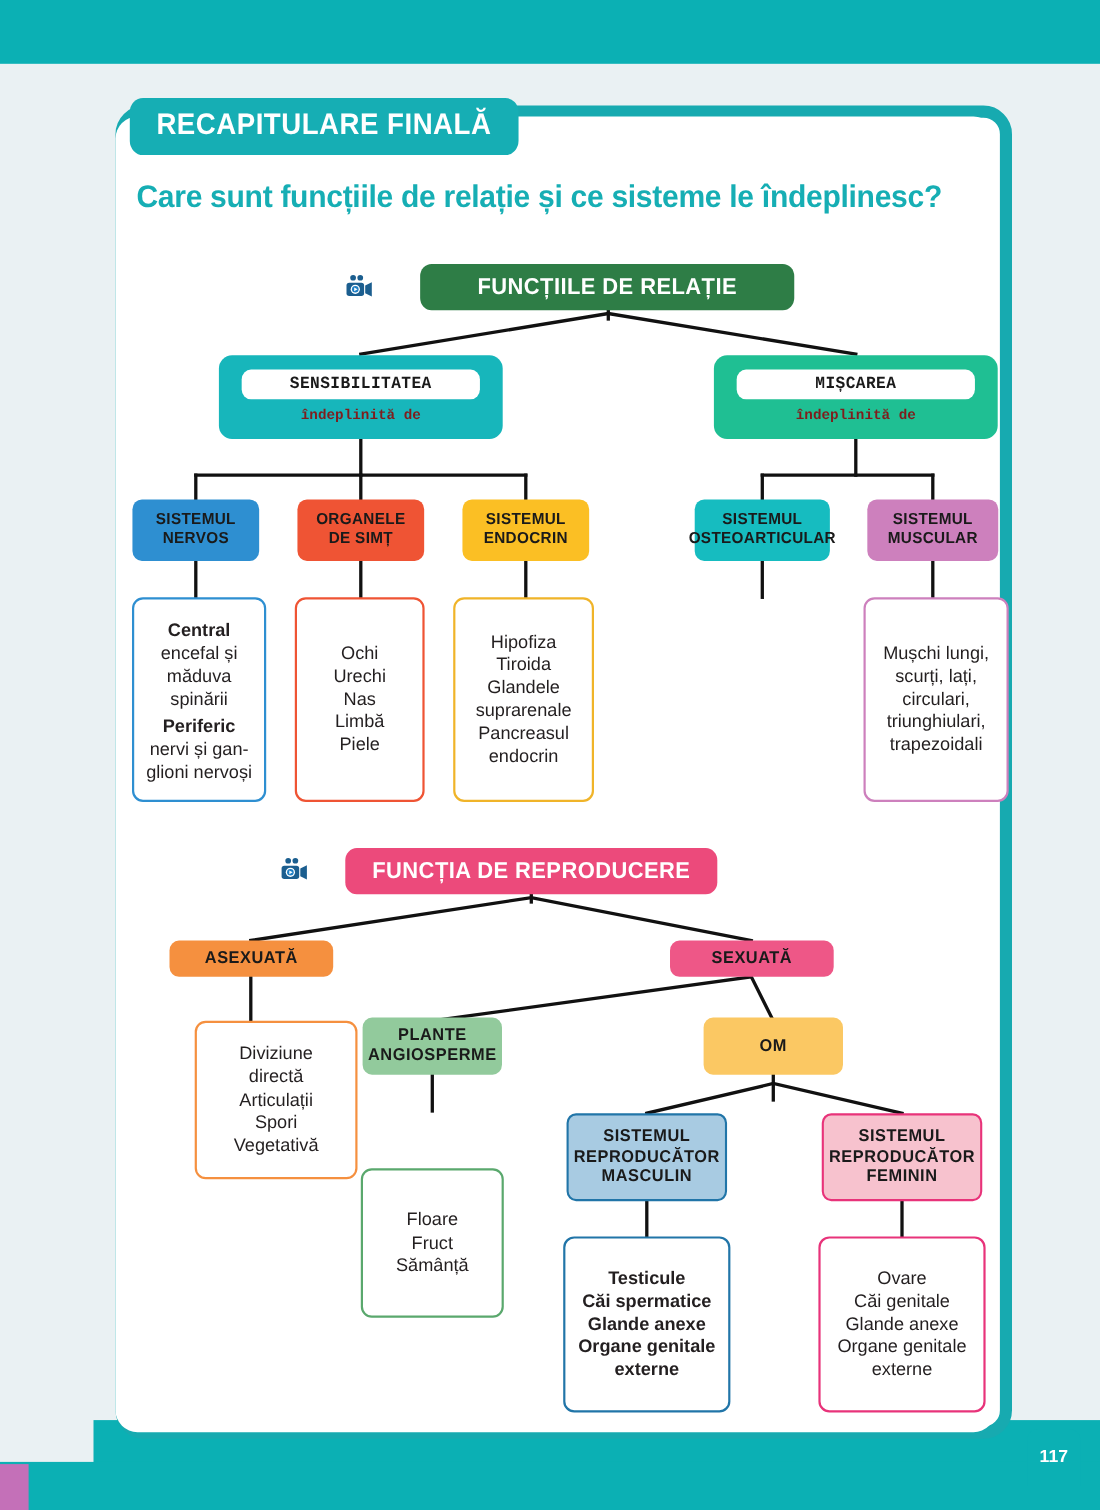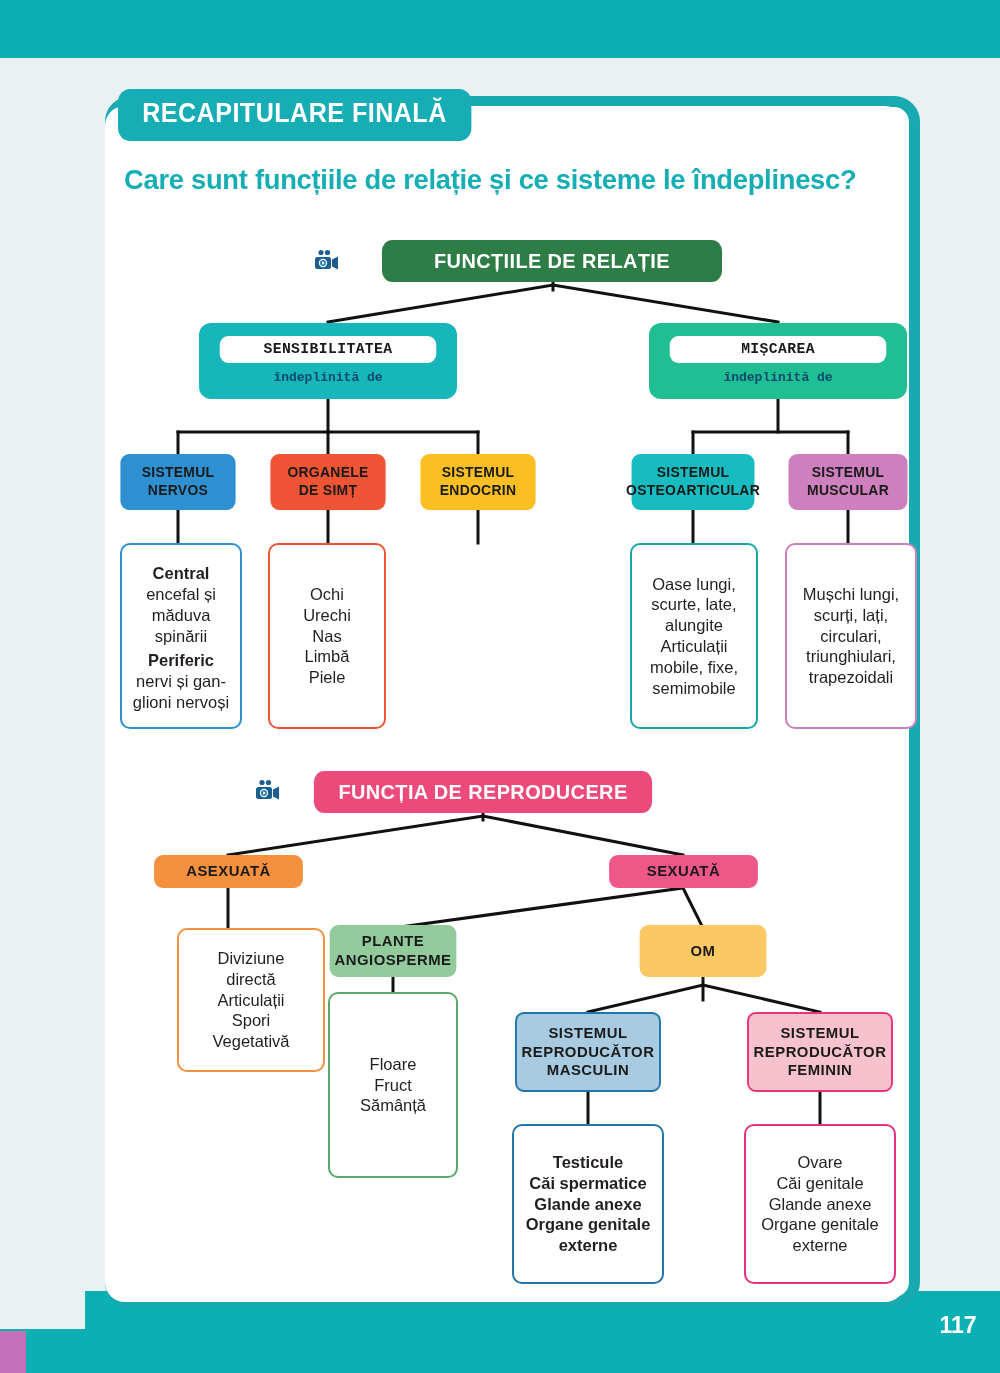--- a/index.html
+++ b/index.html
@@ -58,21 +58,21 @@
     transform: scaleX(0.93);
     transform-origin: left center;
     z-index: 6;
   }
   .page-num {
     position: absolute; right: 18px; bottom: 22px;
     width: 48px; height: 52px;
     background: #0bb0b4;
     border-radius: 10px 10px 0 0;
     color: #ffffff;
-    font-size: 23px; font-weight: bold;
+    font-size: 16px; font-weight: bold;
     display: flex; align-items: center; justify-content: center;
     z-index: 8;
   }
   .title {
     position: absolute; left: 124px; top: 163px;
     width: 790px;
     color: #16aeb4;
     font-size: 28.5px;
     font-weight: bold;
     letter-spacing: -0.3px;
@@ -107,21 +107,21 @@
     border-radius: 9px;
     width: calc(100% - 16px);
     padding: 4px 0 5px 0;
     color: #1a1a1a;
     font-weight: bold;
     font-size: 15.5px;
     letter-spacing: 0.4px;
     transform: scaleX(0.95);
   }
   .sub .cap {
-    color: #0c4a6e;
+    color: #7f1d1d;
     font-weight: bold;
     font-size: 13px;
     padding-top: 7px;
     padding-bottom: 2px;
   }
   .sys {
     border-radius: 9px;
     color: #1a1a1a;
     font-weight: bold;
     font-size: 14.5px;
@@ -272,28 +272,28 @@
   </div>
   <div class="node detail" style="left:268px; top:543px; width:118px; height:186px; border-color:#ef5434;">
     <div id="simt-detail" style="width:100%;">
         <div>Ochi</div>
         <div>Urechi</div>
         <div>Nas</div>
         <div>Limbă</div>
         <div>Piele</div>
       </div>
   </div>
-  <div class="node detail" style="left:630px; top:543px; width:128px; height:186px; border-color:#16a6aa;">
-    <div id="osteo-detail" style="width:100%;">
-        <div>Oase lungi,</div>
-        <div>scurte, late,</div>
-        <div>alungite</div>
-        <div>Articulații</div>
-        <div>mobile, fixe,</div>
-        <div>semimobile</div>
+  <div class="node detail" style="left:412px; top:543px; width:128px; height:186px; border-color:#f0b429;">
+    <div id="endocrin-detail" style="width:100%;">
+        <div>Hipofiza</div>
+        <div>Tiroida</div>
+        <div>Glandele</div>
+        <div>suprarenale</div>
+        <div>Pancreasul</div>
+        <div>endocrin</div>
       </div>
   </div>
   <div class="node detail" style="left:785px; top:543px; width:132px; height:186px; border-color:#cd80bd;">
     <div id="muscular-detail" style="width:100%;">
         <div>Mușchi lungi,</div>
         <div>scurți, lați,</div>
         <div>circulari,</div>
         <div>triunghiulari,</div>
         <div>trapezoidali</div>
       </div>
@@ -329,21 +329,21 @@
         <div>Articulații</div>
         <div>Spori</div>
         <div>Vegetativă</div>
       </div>
   </div>
 
   <div class="node chip" style="left:327px; top:925px; width:132px; height:52px; background:#92ca9c;">
     <span style="white-space:pre-line;">PLANTE
 ANGIOSPERME</span>
   </div>
-  <div class="node detail" style="left:328px; top:992px; width:130px; height:186px; border-color:#5aa86d;justify-content:center;">
+  <div class="node detail" style="left:328px; top:1062px; width:130px; height:136px; border-color:#5aa86d;justify-content:center;">
     <div id="plante-detail" style="width:100%;">
         <div>Floare</div>
         <div>Fruct</div>
         <div>Sămânță</div>
       </div>
   </div>
 
   <div class="node chip" style="left:637px; top:925px; width:132px; height:52px; background:#fbc863;">
     <span style="white-space:pre-line;">OM</span>
   </div>

